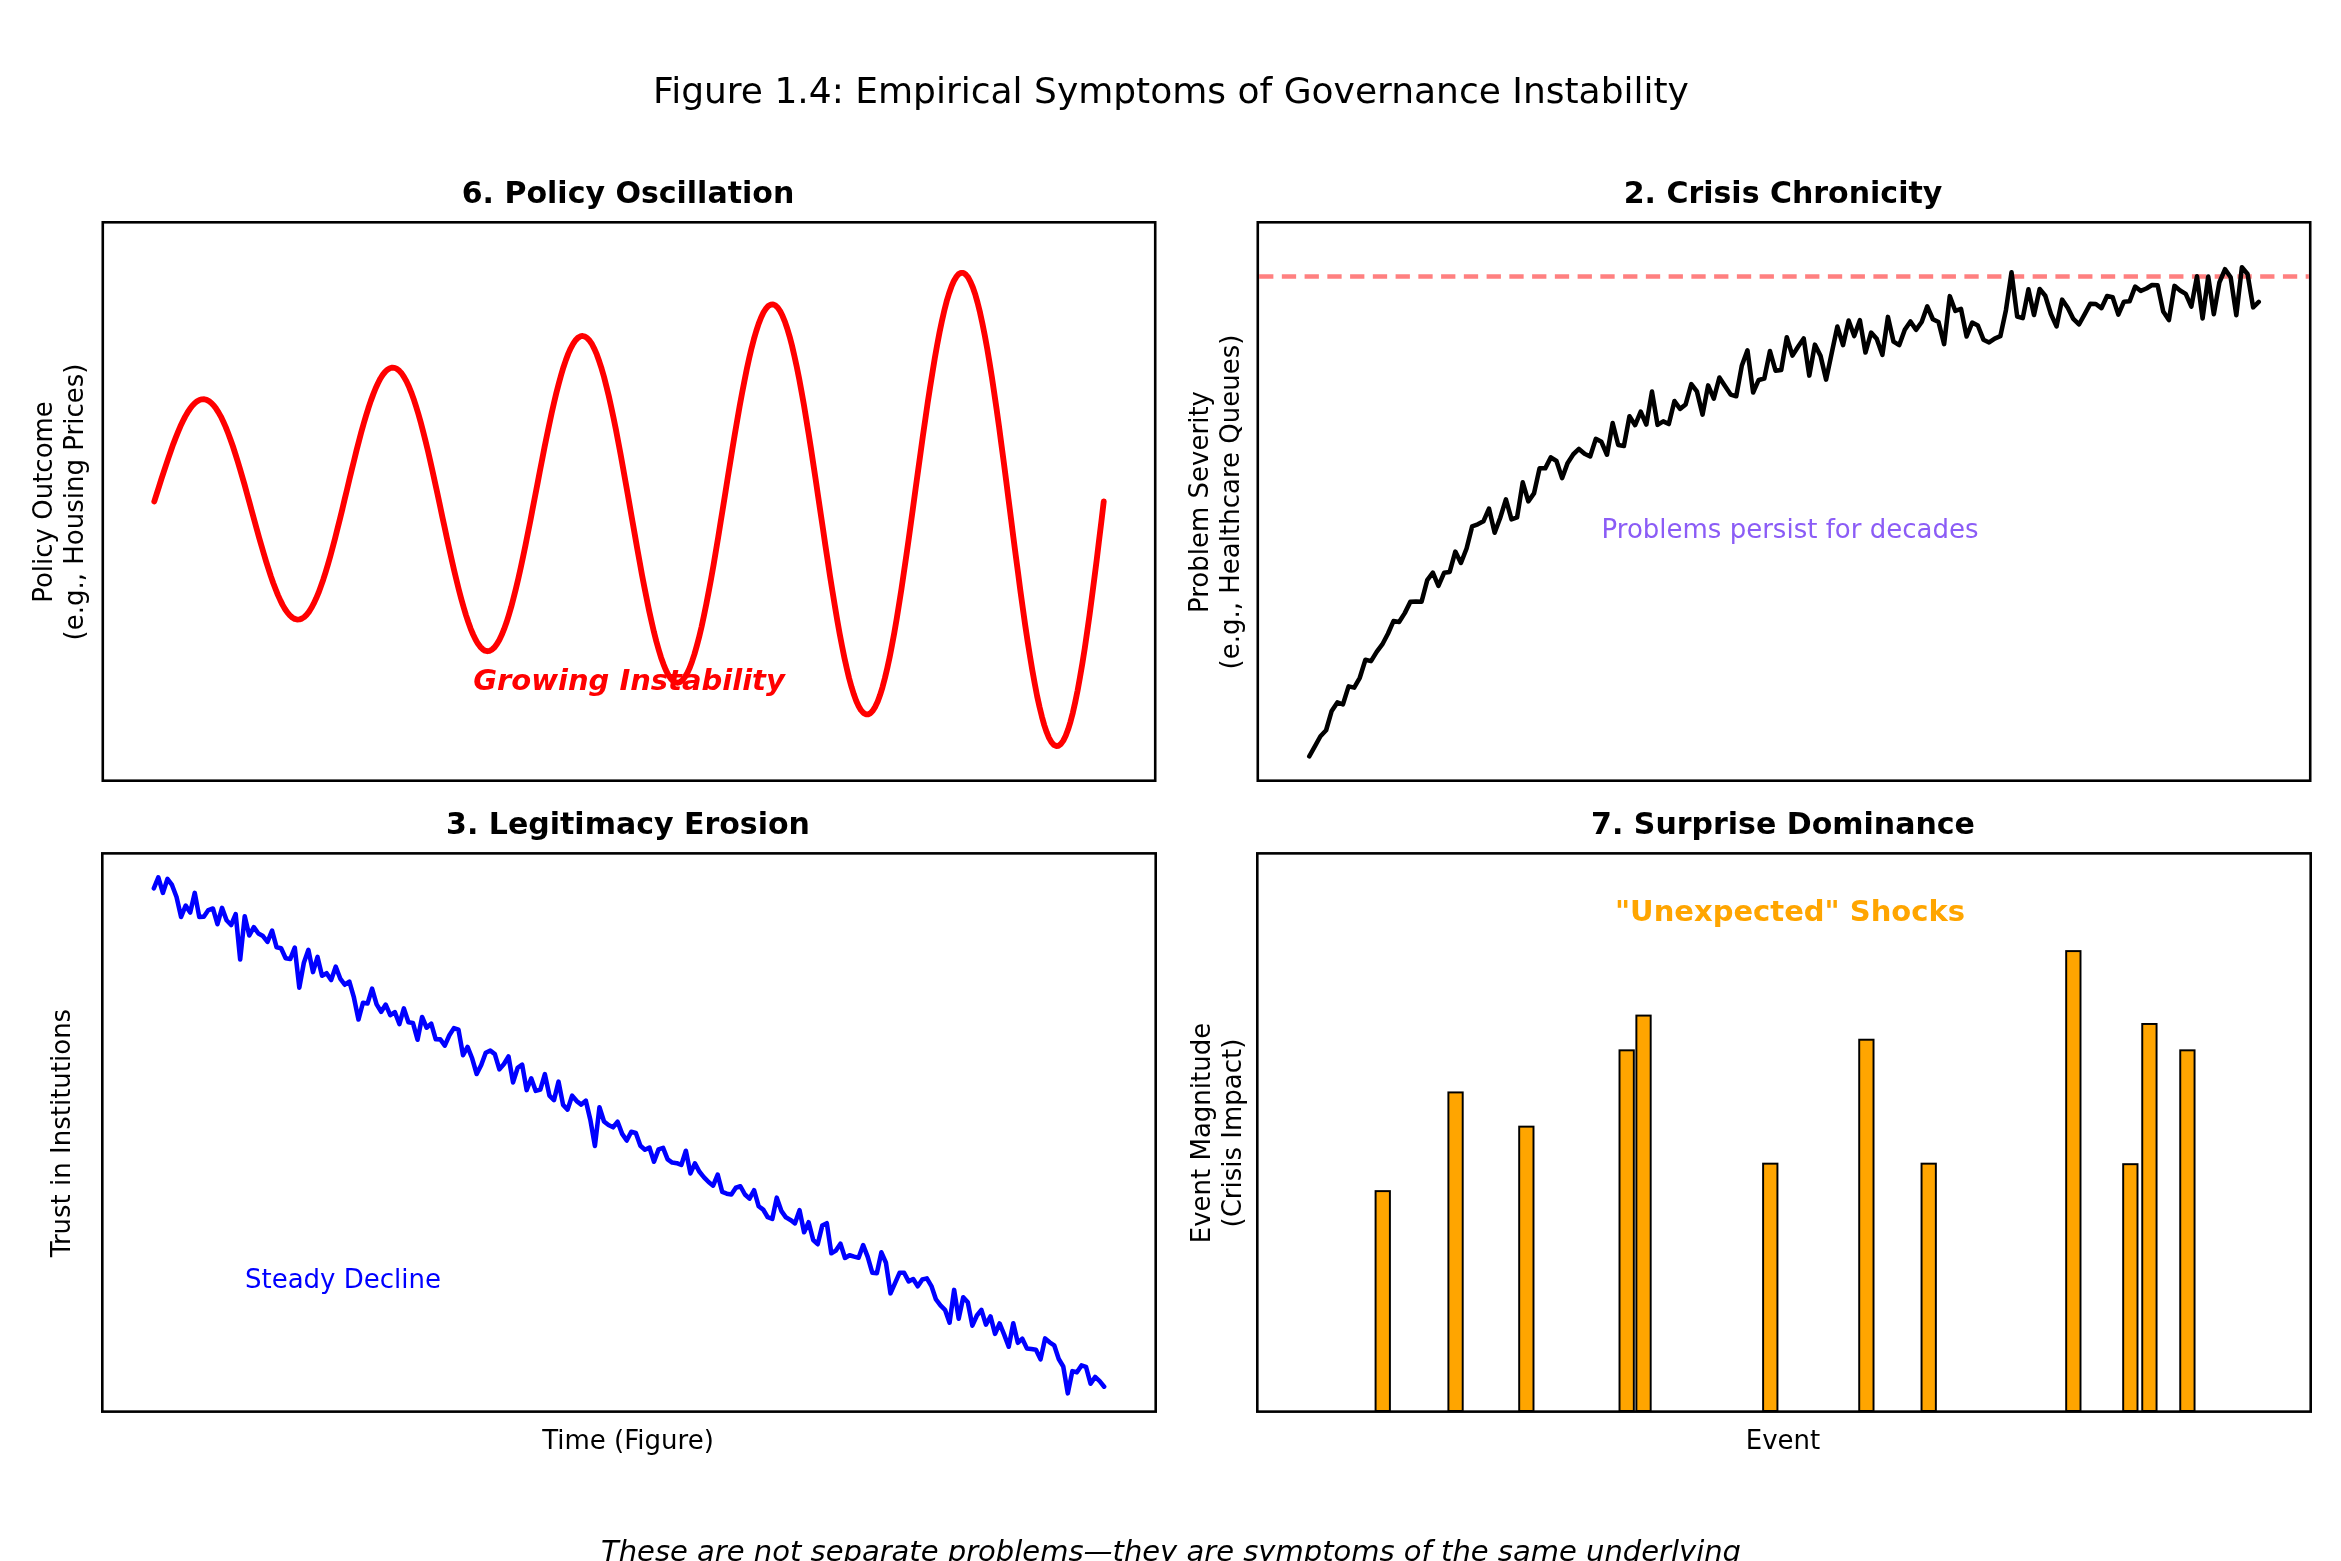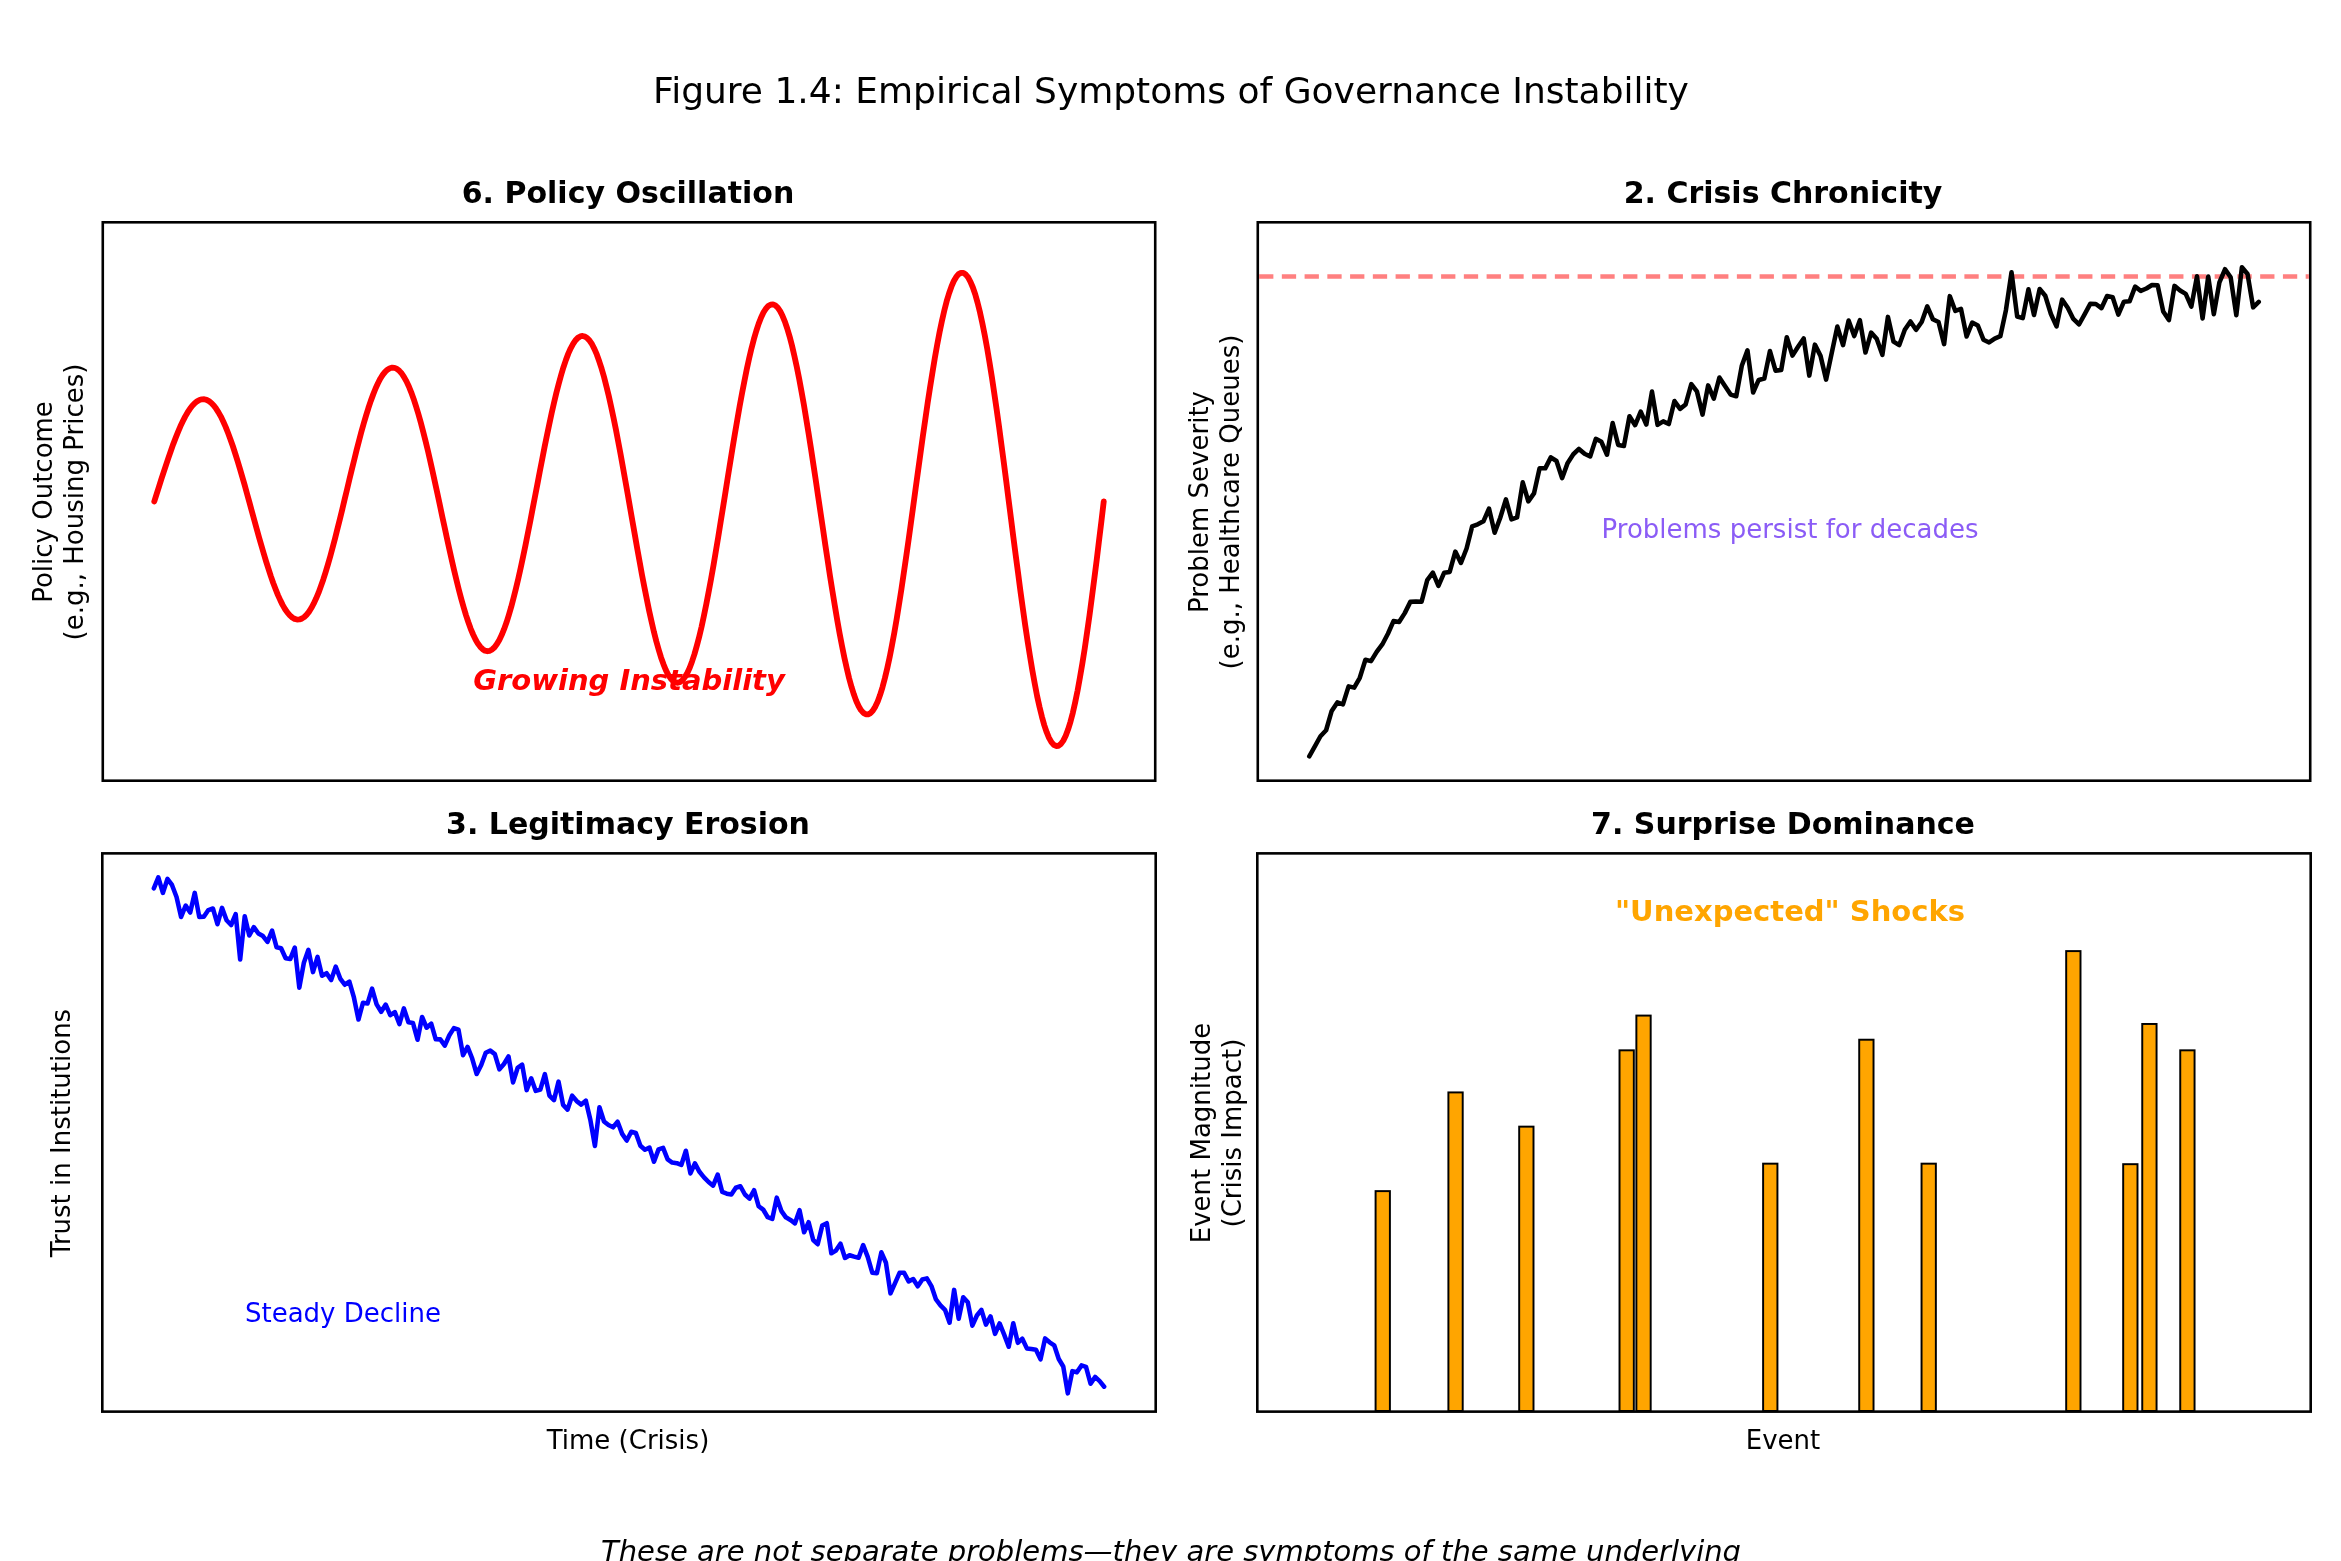--- a/index.html
+++ b/index.html
@@ -40,22 +40,22 @@
     <polyline points="81.2,823.4 89.8,808.3 98.4,792.6 107.1,783.4 115.7,753.7 124.4,740.6 133.0,743.5 141.7,715.9 150.3,717.8 158.9,702.7 167.6,675.0 176.2,677.1 184.9,662.8 193.5,651.4 202.2,634.9 210.8,615.4 219.4,616.9 228.1,603.2 236.7,585.9 245.4,585.3 254.0,585.6 262.7,552.5 271.3,541.0 279.9,561.3 288.6,541.2 297.2,539.8 305.9,508.6 314.5,526.1 323.2,503.8 331.8,469.7 340.4,466.6 349.1,462.0 357.7,442.4 366.4,479.5 375.0,456.5 383.7,428.3 392.3,458.9 400.9,456.0 409.6,402.0 418.2,431.3 426.9,419.1 435.5,380.5 444.2,380.5 452.8,363.6 461.5,369.2 470.1,395.6 478.7,372.1 487.4,358.8 496.0,350.6 504.7,358.1 513.3,362.2 522.0,335.1 530.6,339.7 539.2,359.6 547.9,310.9 556.5,344.5 565.2,346.2 573.8,300.3 582.5,314.1 591.1,293.2 599.7,313.1 608.4,262.4 617.0,313.6 625.7,308.2 634.3,312.4 643.0,277.0 651.6,289.0 660.2,282.2 668.9,250.9 677.5,262.1 686.2,297.9 694.8,252.9 703.5,273.4 712.1,240.8 720.7,253.7 729.4,267.0 738.0,269.6 746.7,222.2 755.3,199.0 764.0,263.8 772.6,244.5 781.2,242.3 789.9,200.1 798.5,230.2 807.2,229.2 815.8,178.8 824.5,207.1 833.1,193.5 841.8,180.6 850.4,237.8 859.0,190.2 867.7,207.5 876.3,244.0 885.0,202.7 893.6,162.4 902.3,191.0 910.9,153.2 919.5,177.0 928.2,152.6 936.8,202.4 945.5,171.7 954.1,181.3 962.8,205.9 971.4,147.5 980.0,185.6 988.7,191.0 997.3,167.3 1006.0,154.5 1014.6,167.4 1023.3,155.4 1031.9,131.2 1040.5,151.1 1049.2,155.4 1057.8,189.4 1066.5,115.6 1075.1,138.4 1083.8,135.3 1092.4,177.7 1101.0,156.3 1109.7,160.8 1118.3,182.6 1127.0,186.8 1135.6,180.9 1144.3,177.2 1152.9,137.2 1161.5,78.9 1170.2,146.9 1178.8,149.4 1187.5,105.1 1196.1,144.7 1204.8,104.6 1213.4,115.0 1222.1,143.1 1230.7,162.2 1239.3,121.0 1248.0,133.4 1256.6,150.6 1265.3,159.2 1273.9,143.7 1282.6,127.4 1291.2,127.7 1299.8,134.1 1308.5,115.4 1317.1,117.4 1325.8,144.0 1334.4,124.1 1343.1,123.6 1351.7,101.0 1360.3,107.5 1369.0,103.8 1377.6,98.4 1386.3,99.0 1394.9,139.2 1403.6,152.4 1412.2,99.8 1420.8,106.9 1429.5,112.1 1438.1,131.7 1446.8,85.1 1455.4,149.8 1464.1,85.5 1472.7,143.4 1481.3,94.4 1490.0,74.2 1498.6,86.6 1507.3,145.0 1515.9,71.2 1524.6,81.6 1533.2,132.8 1541.8,124.5" fill="none" stroke="#000000" stroke-width="7" stroke-linejoin="round" stroke-linecap="round"></polyline>
   </svg>
 <div class="abs ann ann-persist" style="left:1790px;top:530px;">Problems persist for decades</div>
 
 <div class="abs panel-title" style="left:628px;top:824px;">3. Legitimacy Erosion</div>
 <div class="abs ylabel" style="left:62px;top:1133px;">Trust in Institutions</div>
 <svg class="panel" style="left:101px;top:852px;" width="1056" height="561" viewBox="0 0 1623 862">
     <rect x="2" y="2" width="1619" height="858" fill="none" stroke="#000000" stroke-width="4"></rect>
     <polyline points="81.2,55.7 88.1,38.9 95.1,62.8 102.1,41.3 109.1,50.6 116.1,69.0 123.1,99.7 130.1,82.2 137.1,92.9 144.1,62.7 151.0,99.6 158.0,99.3 165.0,89.1 172.0,86.7 179.0,110.9 186.0,85.8 193.0,104.8 200.0,112.1 207.0,95.5 213.9,165.0 220.9,98.6 227.9,128.1 234.9,115.4 241.9,125.2 248.9,129.1 255.9,138.0 262.9,120.7 269.9,146.4 276.8,147.9 283.8,163.2 290.8,164.4 297.8,146.7 304.8,208.4 311.8,170.1 318.8,150.3 325.8,184.5 332.8,161.2 339.7,190.1 346.7,186.1 353.7,196.8 360.7,176.1 367.7,194.4 374.7,203.9 381.7,199.1 388.7,223.4 395.7,257.4 402.6,231.6 409.6,232.8 416.6,209.9 423.6,234.1 430.6,245.5 437.6,234.4 444.6,250.7 451.6,245.9 458.6,264.3 465.5,240.3 472.5,261.6 479.5,262.8 486.5,288.4 493.5,253.4 500.5,270.0 507.5,263.6 514.5,287.8 521.5,287.9 528.4,297.4 535.4,281.5 542.4,270.6 549.4,273.1 556.4,312.2 563.4,299.5 570.4,316.9 577.4,341.1 584.4,327.3 591.3,308.5 598.3,305.2 605.3,310.6 612.3,334.0 619.3,325.7 626.3,314.2 633.3,354.0 640.3,331.8 647.3,326.8 654.2,365.8 661.2,347.7 668.2,367.1 675.2,365.0 682.2,341.4 689.2,374.2 696.2,381.2 703.2,352.8 710.2,388.5 717.1,395.8 724.1,374.4 731.1,382.7 738.1,388.1 745.1,382.0 752.1,411.6 759.1,451.6 766.1,392.1 773.1,414.0 780.0,419.5 787.0,423.0 794.0,414.5 801.0,433.1 808.0,443.3 815.0,429.8 822.0,431.7 829.0,451.5 836.0,457.6 843.0,454.2 849.9,476.0 856.9,456.9 863.9,454.5 870.9,472.2 877.9,477.2 884.9,478.1 891.9,480.9 898.9,459.1 905.9,493.9 912.8,478.4 919.8,491.4 926.8,499.9 933.8,507.1 940.8,512.7 947.8,495.8 954.8,522.4 961.8,525.0 968.8,526.4 975.7,515.9 982.7,513.6 989.7,526.3 996.7,532.7 1003.7,519.7 1010.7,544.3 1017.7,549.4 1024.7,561.2 1031.7,563.9 1038.6,531.1 1045.6,551.4 1052.6,561.4 1059.6,565.4 1066.6,570.6 1073.6,550.4 1080.6,584.3 1087.6,568.9 1094.6,596.2 1101.5,602.7 1108.5,574.1 1115.5,570.4 1122.5,616.7 1129.5,612.5 1136.5,602.0 1143.5,623.8 1150.5,619.6 1157.5,621.8 1164.4,623.5 1171.4,604.0 1178.4,622.2 1185.4,646.5 1192.4,647.4 1199.4,615.2 1206.4,631.2 1213.4,678.2 1220.4,662.6 1227.3,646.6 1234.3,646.5 1241.3,659.8 1248.3,656.2 1255.3,667.3 1262.3,656.8 1269.3,655.2 1276.3,667.0 1283.3,687.6 1290.2,696.6 1297.2,703.5 1304.2,723.3 1311.2,672.9 1318.2,717.1 1325.2,684.3 1332.2,691.9 1339.2,727.9 1346.2,712.2 1353.1,703.5 1360.1,726.2 1367.1,713.6 1374.1,740.4 1381.1,724.5 1388.1,741.7 1395.1,760.3 1402.1,724.1 1409.1,754.3 1416.0,747.9 1423.0,762.8 1430.0,763.8 1437.0,764.8 1444.0,779.7 1451.0,747.5 1458.0,753.5 1465.0,758.1 1472.0,779.1 1478.9,790.6 1485.9,831.9 1492.9,797.8 1499.9,799.6 1506.9,789.0 1513.9,791.2 1520.9,817.2 1527.9,806.7 1534.9,813.2 1541.8,821.7" fill="none" stroke="#0000ff" stroke-width="7" stroke-linejoin="round" stroke-linecap="round"></polyline>
   </svg>
-<div class="abs ann ann-steady" style="left:343px;top:1314px;">Steady Decline</div>
-<div class="abs xlabel" style="left:628px;top:1441px;">Time (Crisis)</div>
+<div class="abs ann ann-steady" style="left:343px;top:1280px;">Steady Decline</div>
+<div class="abs xlabel" style="left:628px;top:1441px;">Time (Figure)</div>
 
 <div class="abs panel-title" style="left:1783px;top:824px;">7. Surprise Dominance</div>
 <div class="abs ylabel" style="left:1217px;top:1133px;">Event Magnitude
 (Crisis Impact)</div>
 <svg class="panel" style="left:1256px;top:852px;" width="1056" height="561" viewBox="0 0 1623 862">
     <rect x="2" y="2" width="1619" height="858" fill="none" stroke="#000000" stroke-width="4"></rect>
     <rect x="183.8" y="521.1" width="22" height="337.9" fill="#ffa500" stroke="#000000" stroke-width="3"></rect>
     <rect x="295.7" y="369.4" width="22" height="489.6" fill="#ffa500" stroke="#000000" stroke-width="3"></rect>
     <rect x="404.5" y="422.0" width="22" height="437.0" fill="#ffa500" stroke="#000000" stroke-width="3"></rect>
     <rect x="558.7" y="304.7" width="22" height="554.3" fill="#ffa500" stroke="#000000" stroke-width="3"></rect>

